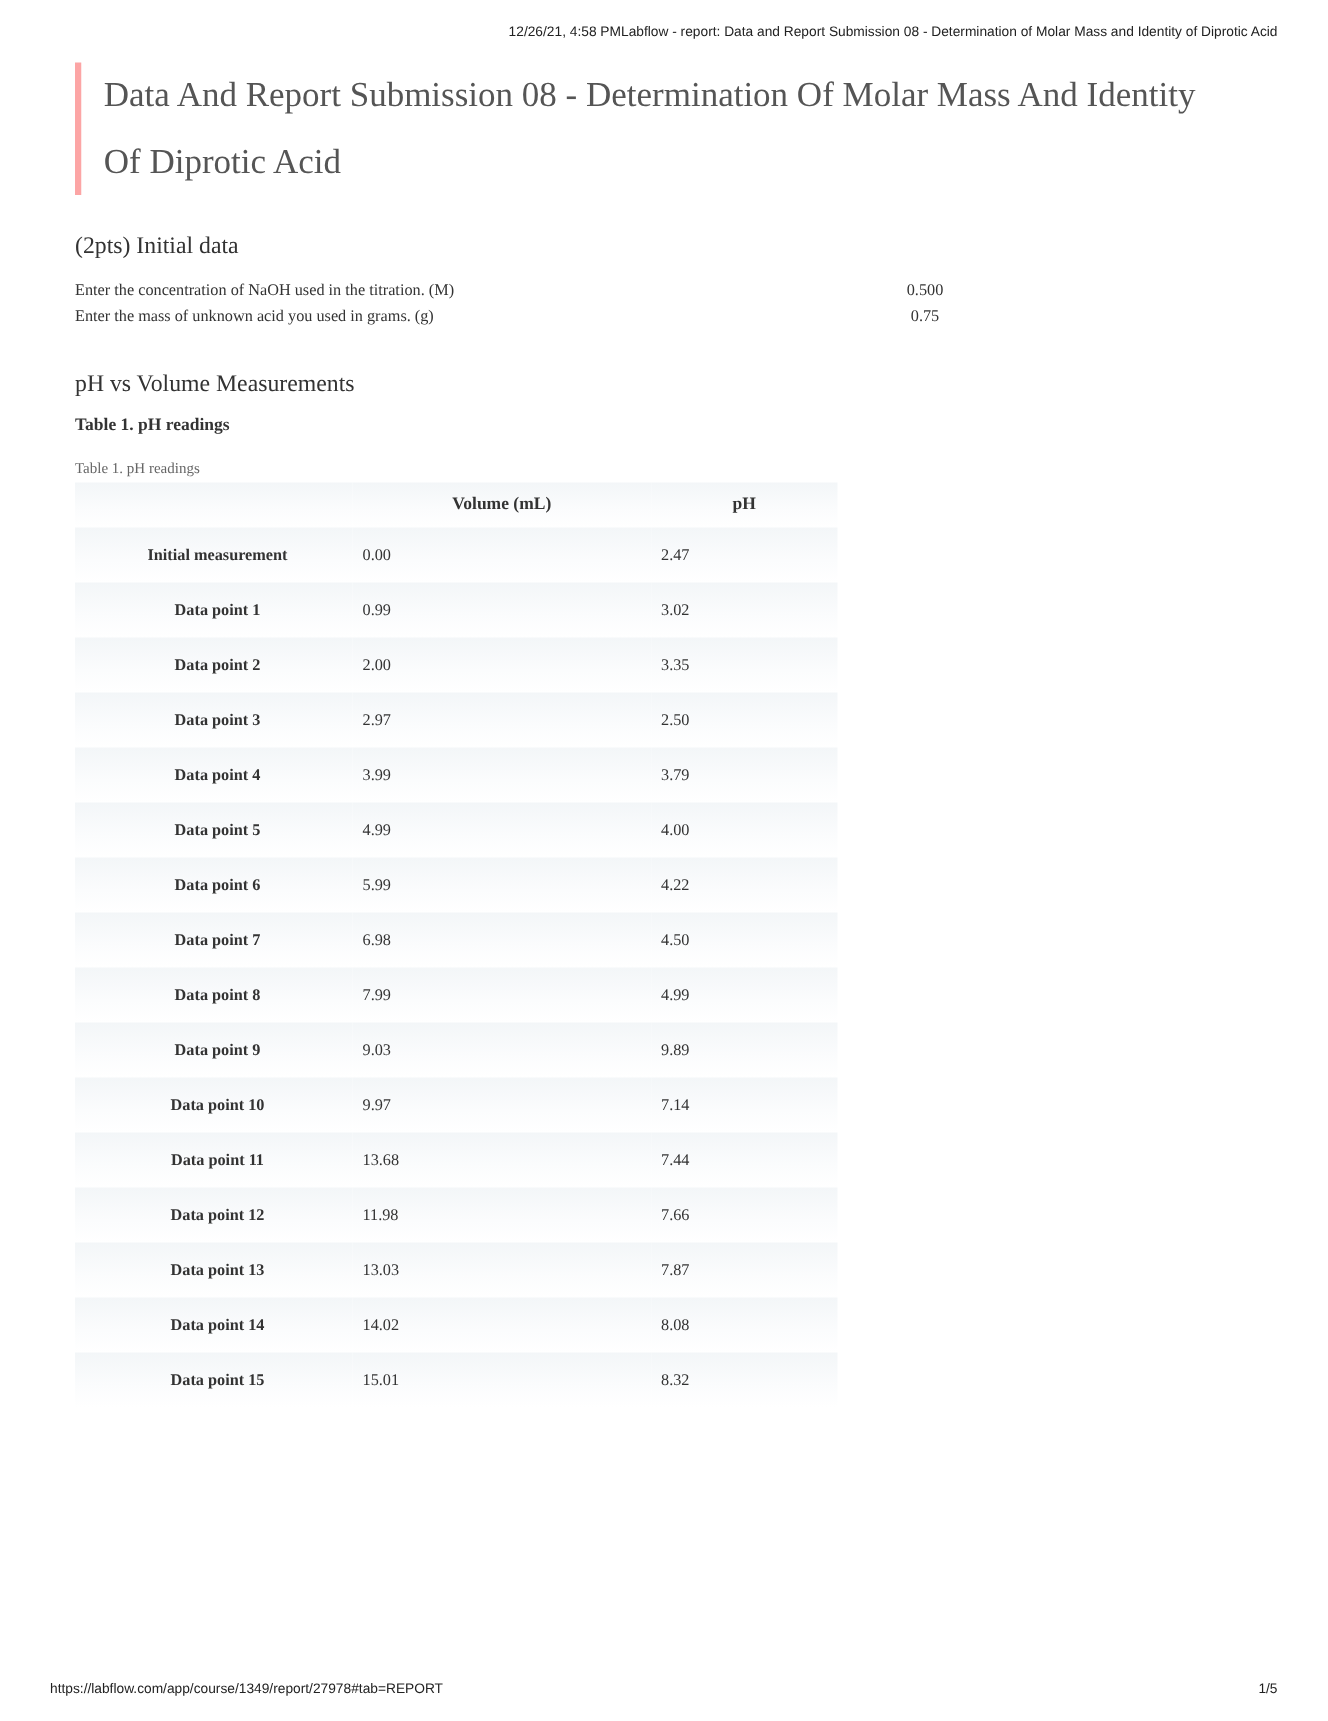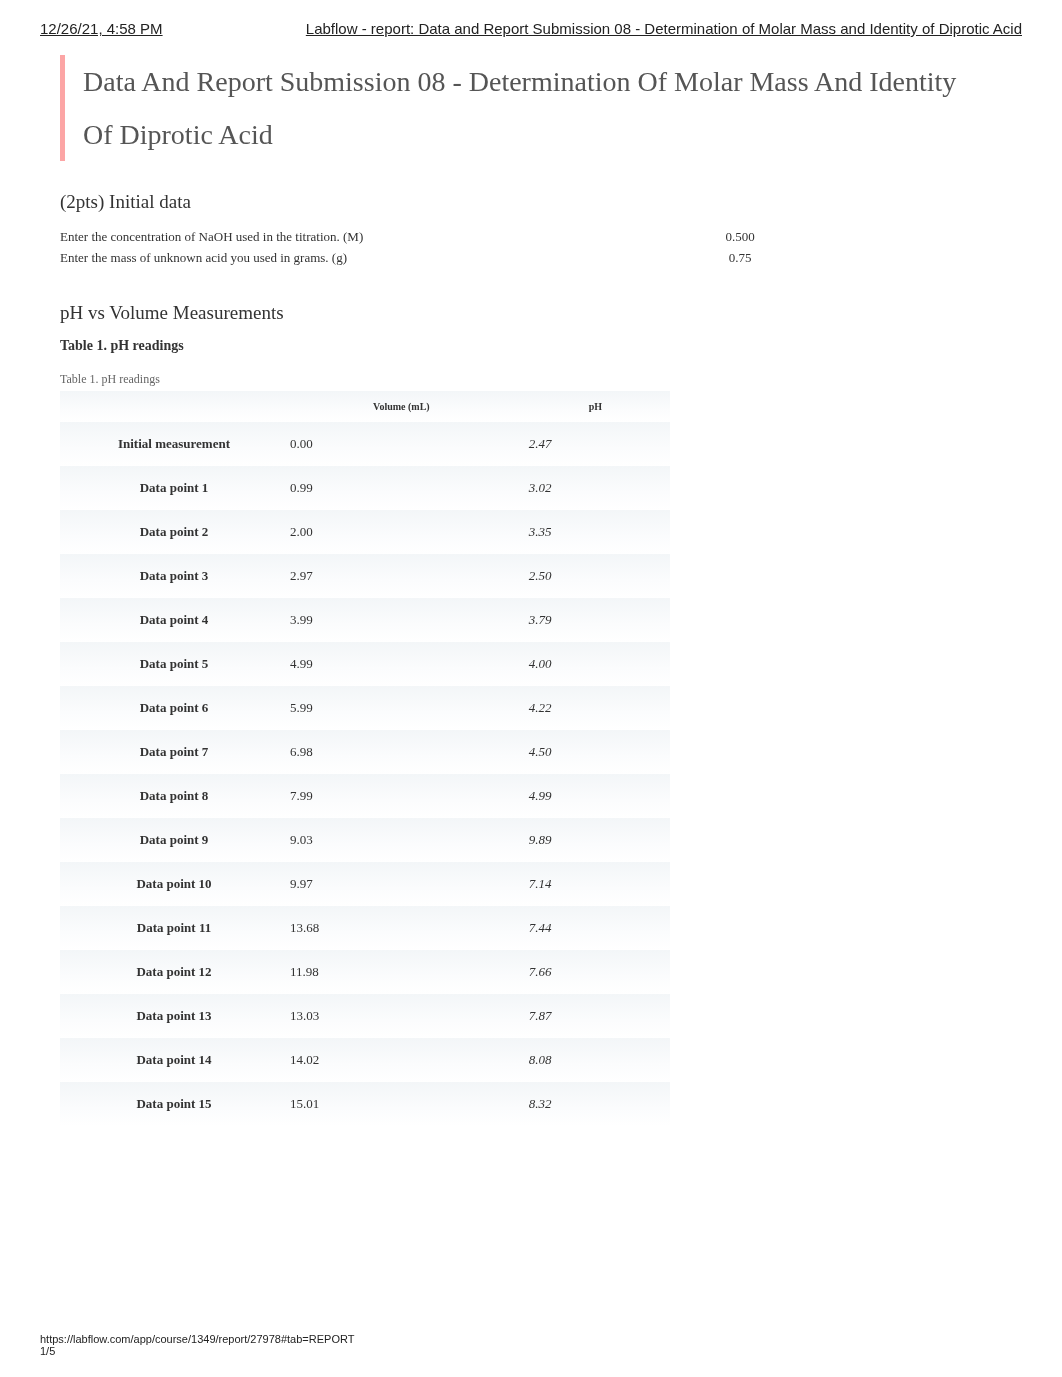--- a/index.html
+++ b/index.html
@@ -11,25 +11,24 @@
   }
   .page {
     width: 1062px;
     height: 1377px;
     box-sizing: border-box;
     padding: 20px 40px 20px 40px;
     position: relative;
   }
   .print-header {
     display: flex;
-    justify-content: space-between;
-    font-size: 15px;
+    justify-content: flex-end;
+    font-size: 11px;
     color: #222;
     margin-bottom: 18px;
-    text-decoration: underline;
   }
   .content {
     padding-left: 20px;
     padding-right: 40px;
   }
   .has-accent {
     border-left: 5px solid #fca5a5;
     padding-left: 18px;
     margin-left: -21px;
   }
@@ -77,50 +76,49 @@
     border-collapse: collapse;
     width: 610px;
     font-family: Georgia, 'Times New Roman', serif;
     font-size: 13px;
     color: #333;
   }
   table.data th {
     font-weight: 700;
     text-align: center;
     padding: 10px 8px;
-    font-size: 10px;
+    font-size: 14px;
   }
   table.data th.rowhead, table.data td.rowhead {
     text-align: center;
     font-weight: 700;
     padding-left: 14px;
     width: 200px;
   }
   table.data td {
     padding: 14px 8px;
     text-align: left;
   }
   table.data td.vol { padding-right: 60px; }
-  table.data td.ph  { padding-right: 30px; font-style: italic; }
+  table.data td.ph  { padding-right: 30px; }
   table.data tbody tr {
     background: linear-gradient(to bottom, #f3f6f8 0%, #fbfcfd 60%, #ffffff 100%);
   }
   table.data thead tr {
     background: linear-gradient(to bottom, #f3f6f8 0%, #fbfcfd 60%, #ffffff 100%);
   }
   .print-footer {
     position: absolute;
     bottom: 20px;
     left: 40px;
     right: 40px;
     display: flex;
     justify-content: space-between;
     font-size: 11px;
     color: #222;
-    flex-direction: column;
   }
 </style>
 </head>
 <body>
 
 <div class="page">
 
   <div class="print-header">
     <span>12/26/21, 4:58 PM</span>
     <span>Labflow - report: Data and Report Submission 08 - Determination of Molar Mass and Identity of Diprotic Acid</span>

